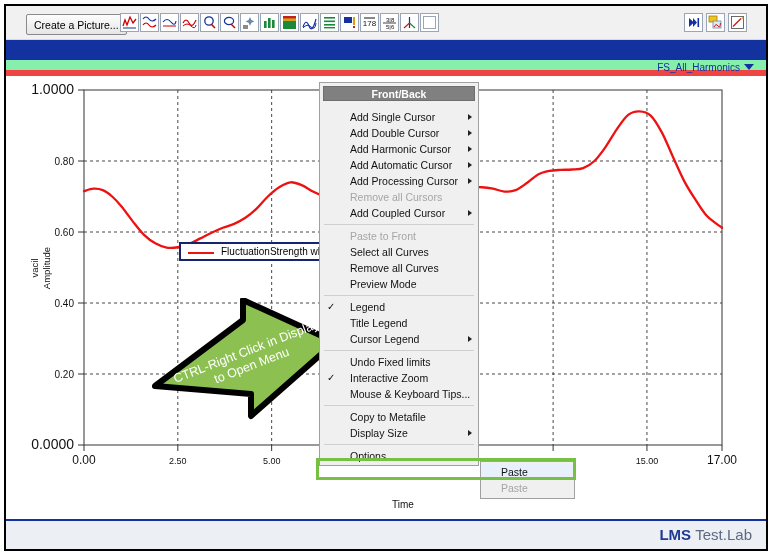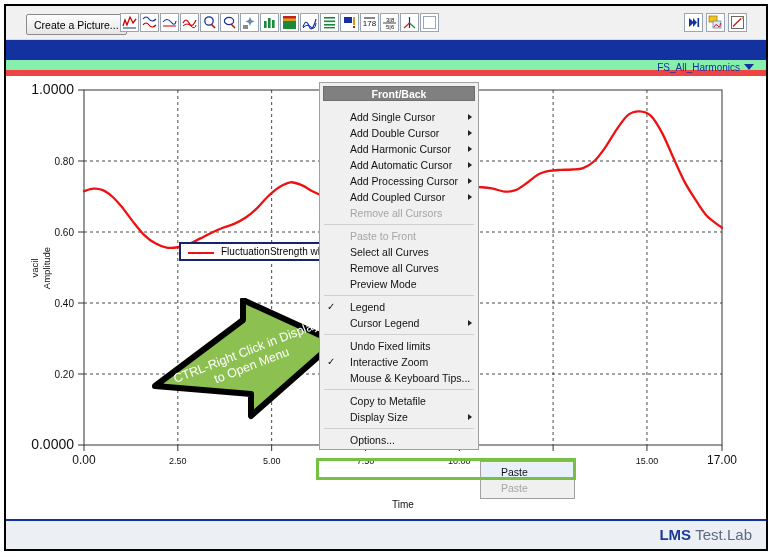--- a/index.html
+++ b/index.html
@@ -457,29 +457,30 @@
   </div>
 
   <div class="ctxmenu">
     <div class="ctx-title">Front/Back</div>
     <div id="ctx-items">
         <div class="ctx-item"><span>Add Single Cursor</span><span class="arrow"></span></div>
         <div class="ctx-item"><span>Add Double Cursor</span><span class="arrow"></span></div>
         <div class="ctx-item"><span>Add Harmonic Cursor</span><span class="arrow"></span></div>
         <div class="ctx-item"><span>Add Automatic Cursor</span><span class="arrow"></span></div>
         <div class="ctx-item"><span>Add Processing Cursor</span><span class="arrow"></span></div>
+        <div class="ctx-item disabled"><span>Remove all Cursors</span></div>
         <div class="ctx-item"><span>Add Coupled Cursor</span><span class="arrow"></span></div>
-        <div class="ctx-item disabled"><span>Remove all Cursors</span></div>
         <div class="ctx-sep"></div>
         <div class="ctx-item disabled"><span>Paste to Front</span></div>
         <div class="ctx-item"><span>Select all Curves</span></div>
         <div class="ctx-item"><span>Remove all Curves</span></div>
         <div class="ctx-item"><span>Preview Mode</span></div>
         <div class="ctx-sep"></div>
         <div class="ctx-item"><span class="check">✓</span><span>Legend</span></div>
+        <div class="ctx-item"><span>Title Legend</span></div>
         <div class="ctx-item"><span>Cursor Legend</span><span class="arrow"></span></div>
         <div class="ctx-sep"></div>
         <div class="ctx-item"><span>Undo Fixed limits</span></div>
         <div class="ctx-item"><span class="check">✓</span><span>Interactive Zoom</span></div>
         <div class="ctx-item"><span>Mouse &amp; Keyboard Tips...</span></div>
         <div class="ctx-sep"></div>
         <div class="ctx-item"><span>Copy to Metafile</span></div>
         <div class="ctx-item"><span>Display Size</span><span class="arrow"></span></div>
         <div class="ctx-sep"></div>
         <div class="ctx-item"><span>Options...</span></div>

